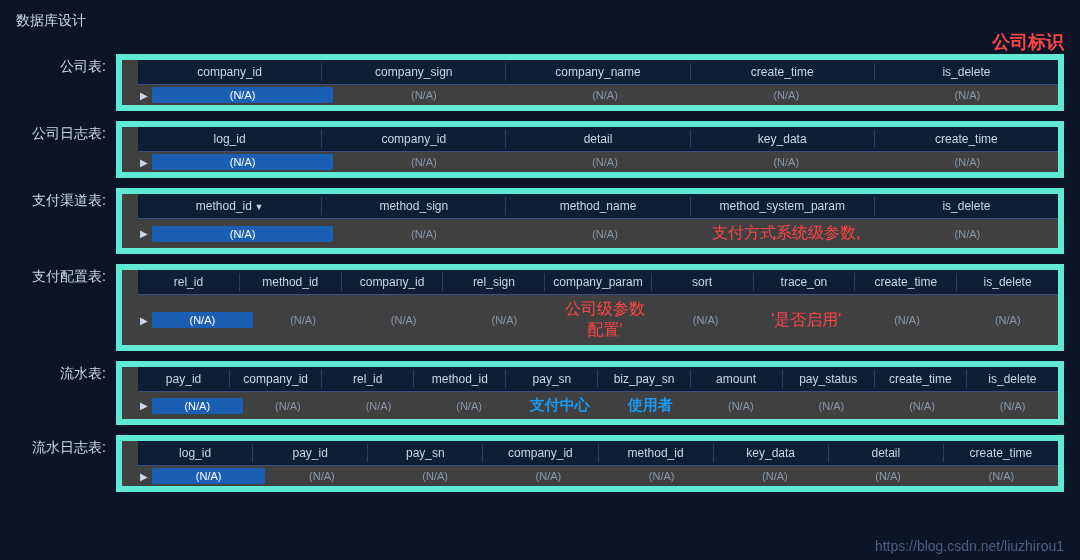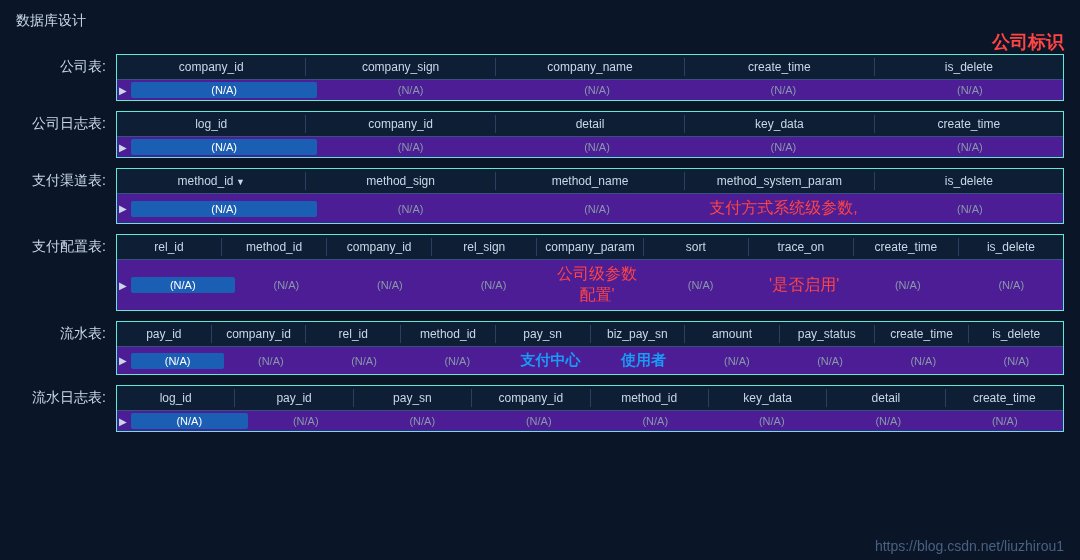--- a/index.html
+++ b/index.html
@@ -39,23 +39,24 @@
     .row-label {
       width: 100px;
       min-width: 100px;
       color: #c8d8e8;
       font-size: 14px;
       padding-top: 4px;
       text-align: right;
       padding-right: 10px;
     }
     .table-wrapper {
-      border: 1px solid #5eead4;
-      background: #4c1d95;
+      border: 6px solid #5eead4;
+      background: #404040;
       flex: 1;
+      padding-left: 16px;
     }
     .table-header {
       display: flex;
       background: #0d1e35;
       border-bottom: 1px solid #3a5080;
       padding: 3px 0;
     }
     .table-header-cell {
       color: #c8d8e8;
       font-size: 12px;

